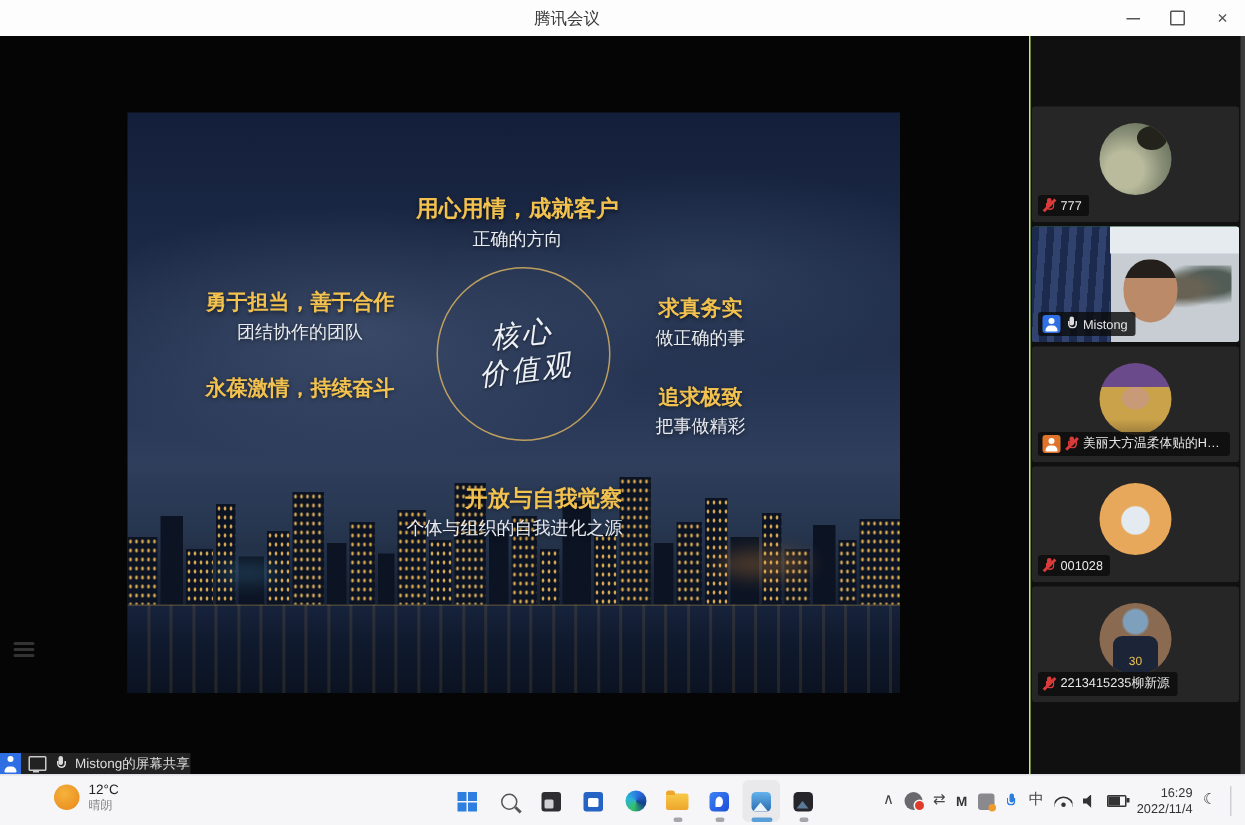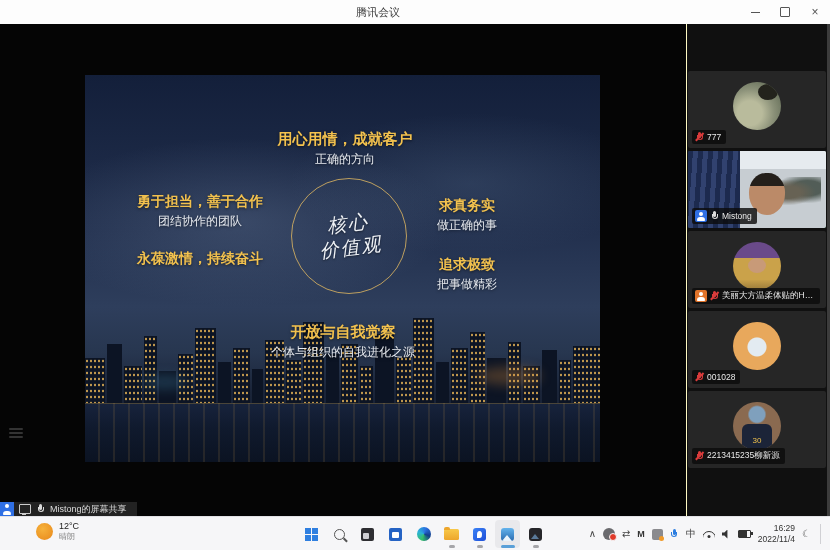--- a/index.html
+++ b/index.html
@@ -1,17 +1,17 @@
 <!DOCTYPE html>
 <html><head>
 <meta charset="utf-8">
 <style>
   html,body{margin:0;padding:0;width:830px;height:550px;overflow:hidden;
     font-family:"Liberation Sans",sans-serif;background:#000;}
-  .screen{position:relative;width:830px;height:550px;background:#fef9c3;}
+  .screen{position:relative;width:830px;height:550px;background:#bef264;}
 
   
   .titlebar{position:absolute;top:0;left:0;width:830px;height:24px;background:#fdfdfd;z-index:5;}
   .tb-title{position:absolute;left:356px;top:5px;font-size:11px;color:#3a3a3a;}
   .win-controls{position:absolute;right:0;top:0;height:24px;display:flex;}
   .win-btn{width:30px;height:24px;display:flex;align-items:center;justify-content:center;color:#555;font-size:11px;}
   .glyph-min{width:9px;height:1px;background:#555;}
   .glyph-max{width:8px;height:8px;border:1px solid #555;border-radius:1px;}
   .glyph-close{font-size:12px;line-height:1;color:#555;}
 
@@ -100,21 +100,21 @@
   .mic.muted::before{background:#d93b3b;}
   .mic.muted::after{border-color:#d93b3b;}
   .mic .slash{display:none;}
   .mic.muted .slash{display:block;position:absolute;left:-1px;top:4px;width:11px;height:1.5px;background:#d93b3b;transform:rotate(-45deg);}
   .mic.blue::before{background:#2b7de0;}
   .mic.blue::after{border-color:#2b7de0;}
   .sb-scroll{position:absolute;right:0;top:0;width:3px;height:100%;background:#3c3c3c;}
 
   
   .sharebar{position:absolute;left:0;top:502px;height:14px;background:#222;display:flex;align-items:center;gap:5px;
-    padding:0 10px 0 0;z-index:6;}
+    padding:0 0 0 0;z-index:6;}
   .sharebar .rbadge{width:14px;height:14px;border-radius:0;}
   .mon{width:10px;height:8px;border:1px solid #ccc;border-radius:1px;position:relative;flex:none;}
   .mon::after{content:"";position:absolute;left:2px;bottom:-2px;width:4px;height:1px;background:#ccc;}
   .share-label{color:#ddd;font-size:9px;white-space:nowrap;}
 
   
   .taskbar{position:absolute;left:0;top:516px;width:830px;height:34px;background:#f6f6f8;border-top:1px solid #e2e2e6;}
   .weather{position:absolute;left:36px;top:4px;display:flex;gap:6px;align-items:center;}
   .sun{width:17px;height:17px;border-radius:50%;background:radial-gradient(circle at 40% 35%,#f6b23c,#e8871a);}
   .wt1{font-size:9px;color:#222;line-height:1.2;}
@@ -236,21 +236,21 @@
         <div class="sl-title">求真务实</div>
         <div class="sl-sub">做正确的事</div>
       </div>
       <div class="grp" style="left:115px;top:175px;">
         <div class="sl-title">永葆激情，持续奋斗</div>
       </div>
       <div class="grp" style="left:382px;top:181px;">
         <div class="sl-title">追求极致</div>
         <div class="sl-sub">把事做精彩</div>
       </div>
-      <div class="grp big" style="left:258px;top:248px;">
+      <div class="grp big" style="left:258px;top:248px;text-align:right;">
         <div class="sl-title">开放与自我觉察</div>
         <div class="sl-sub">个体与组织的自我进化之源</div>
       </div>
     </div>
     <div class="ham">
         <i></i>
         <i></i>
         <i></i>
       </div>
   </div>

